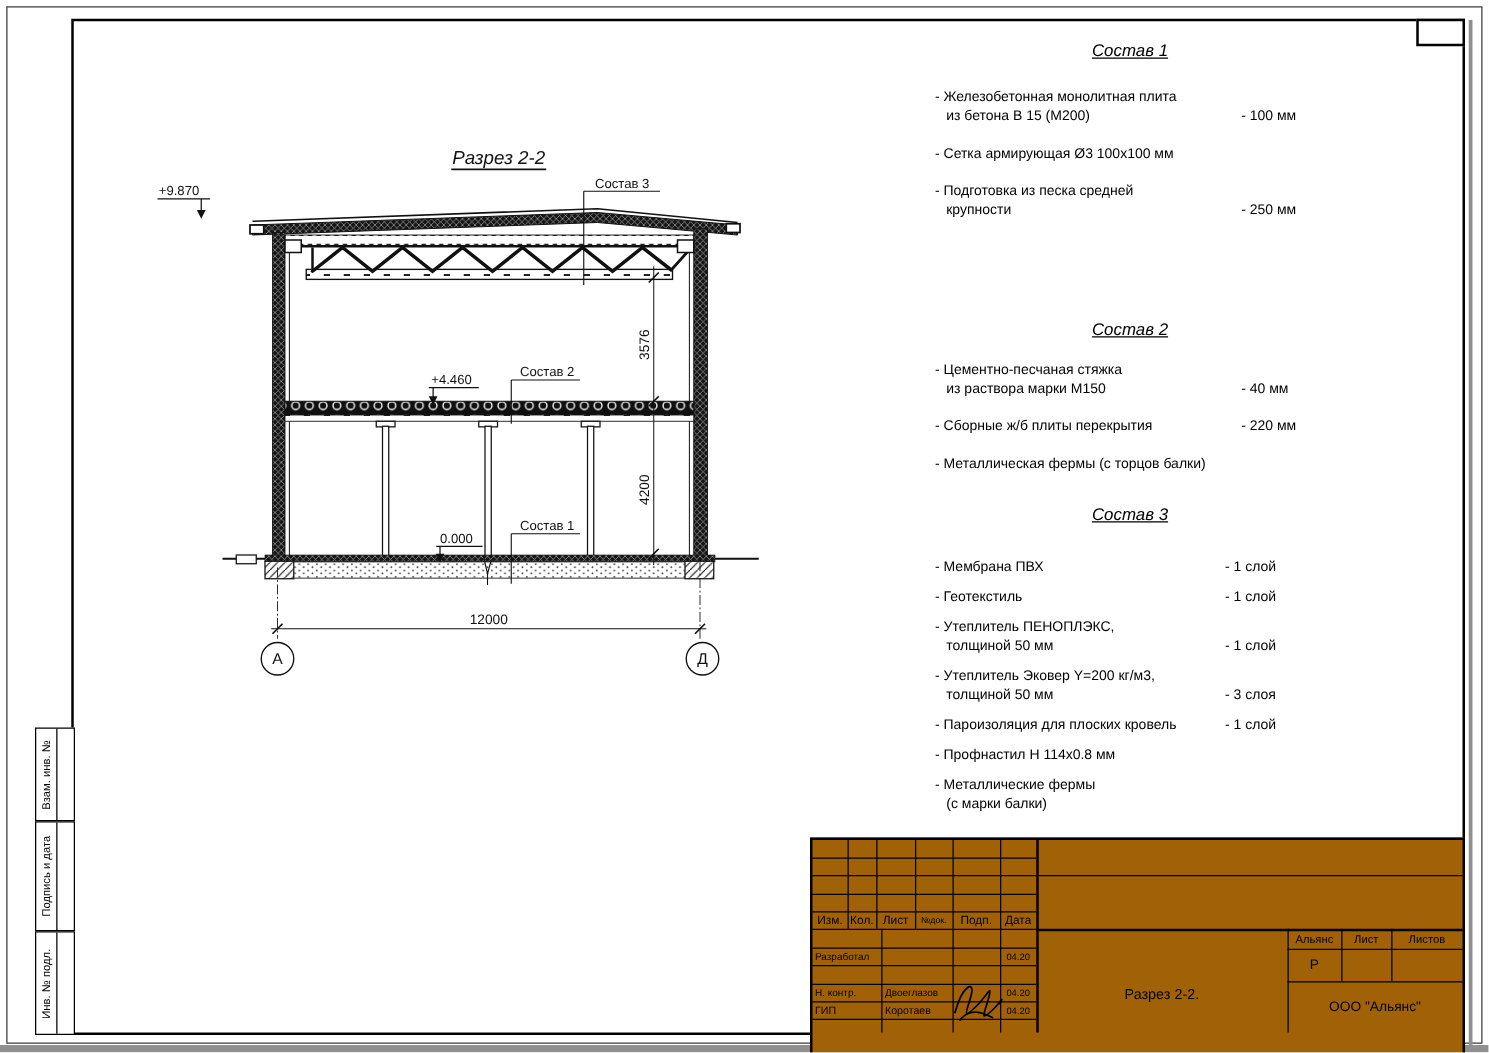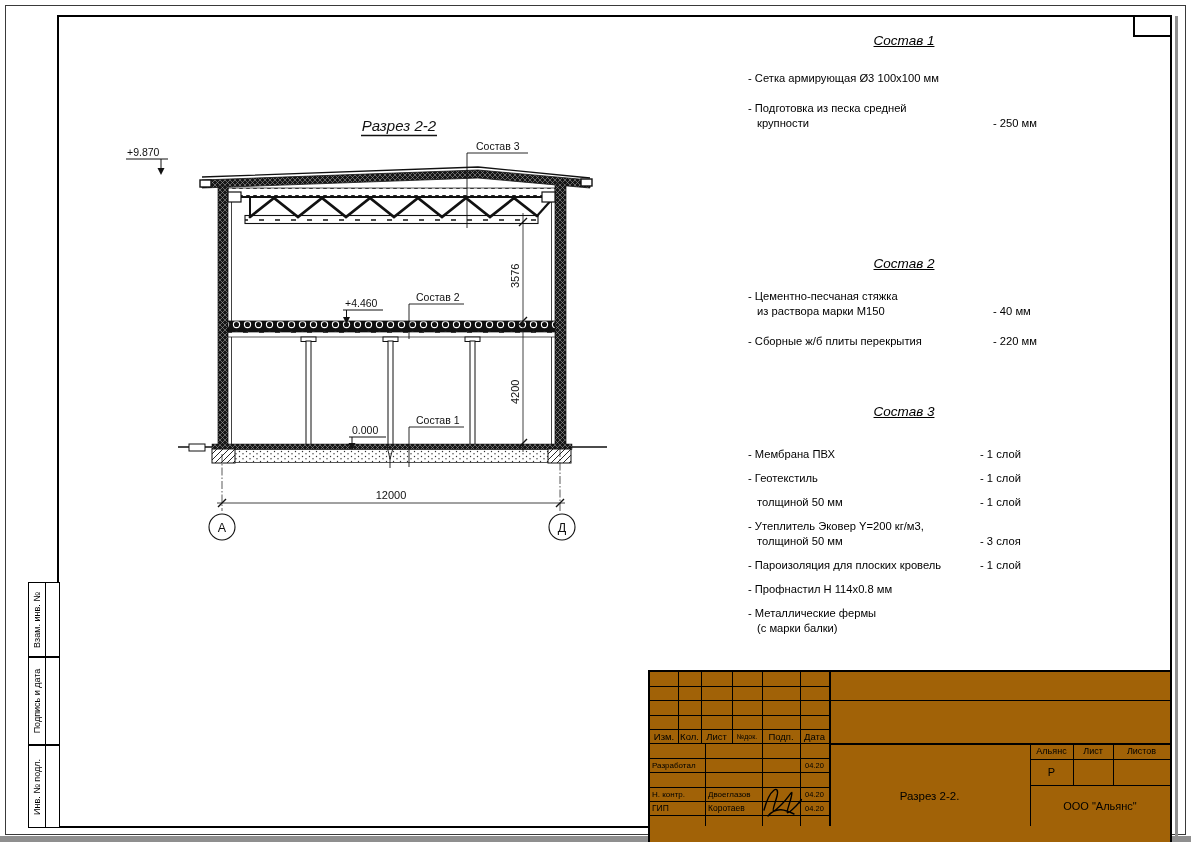--- a/index.html
+++ b/index.html
@@ -149,53 +149,62 @@
     <path d="M467,153H528 M467,153V228" stroke="#111" stroke-width="0.9" fill="none"></path>
     <text x="416" y="301" font-size="10.5">Состав 2</text>
     <path d="M409,304H464 M409,304V339" stroke="#111" stroke-width="0.9" fill="none"></path>
     <text x="416" y="424" font-size="10.5">Состав 1</text>
     <path d="M409,427H464 M409,427V467" stroke="#111" stroke-width="0.9" fill="none"></path>
   </svg>
 
   <div class="comp c12" style="left:748px;top:33px">
     <div class="comp-title"><span>Состав 1</span></div>
     <div class="item">
+      <div>- Железобетонная  монолитная плита</div>
+      <div class="l2">из бетона В 15 (М200)</div>
+      <div class="val">- 100 мм</div>
+    </div>
+    <div class="item">
       <div>- Сетка армирующая Ø3 100х100 мм</div>
     </div>
     <div class="item">
       <div>- Подготовка из песка средней</div>
       <div class="l2">крупности</div>
       <div class="val">- 250 мм</div>
     </div>
   </div>
 
   <div class="comp c12 c2t" style="left:748px;top:256px">
     <div class="comp-title"><span>Состав 2</span></div>
     <div class="item">
       <div>- Цементно-песчаная стяжка</div>
       <div class="l2">из раствора марки М150</div>
       <div class="val">- 40 мм</div>
     </div>
     <div class="item">
       <div>- Сборные ж/б плиты перекрытия</div>
       <div class="val">- 220 мм</div>
     </div>
+    <div class="item">
+      <div>- Металлическая фермы (с торцов балки)</div>
+    </div>
   </div>
 
   <div class="comp c3" style="left:748px;top:404px">
     <div class="comp-title"><span>Состав 3</span></div>
     <div class="item">
       <div>- Мембрана ПВХ</div>
       <div class="val">- 1 слой</div>
     </div>
     <div class="item">
       <div>- Геотекстиль</div>
       <div class="val">- 1 слой</div>
     </div>
     <div class="item">
+      <div>- Утеплитель ПЕНОПЛЭКС,</div>
       <div class="l2">толщиной 50 мм</div>
       <div class="val">- 1 слой</div>
     </div>
     <div class="item">
       <div>- Утеплитель Эковер Y=200 кг/м3,</div>
       <div class="l2">толщиной 50 мм</div>
       <div class="val">- 3 слоя</div>
     </div>
     <div class="item">
       <div>- Пароизоляция для плоских кровель</div>

